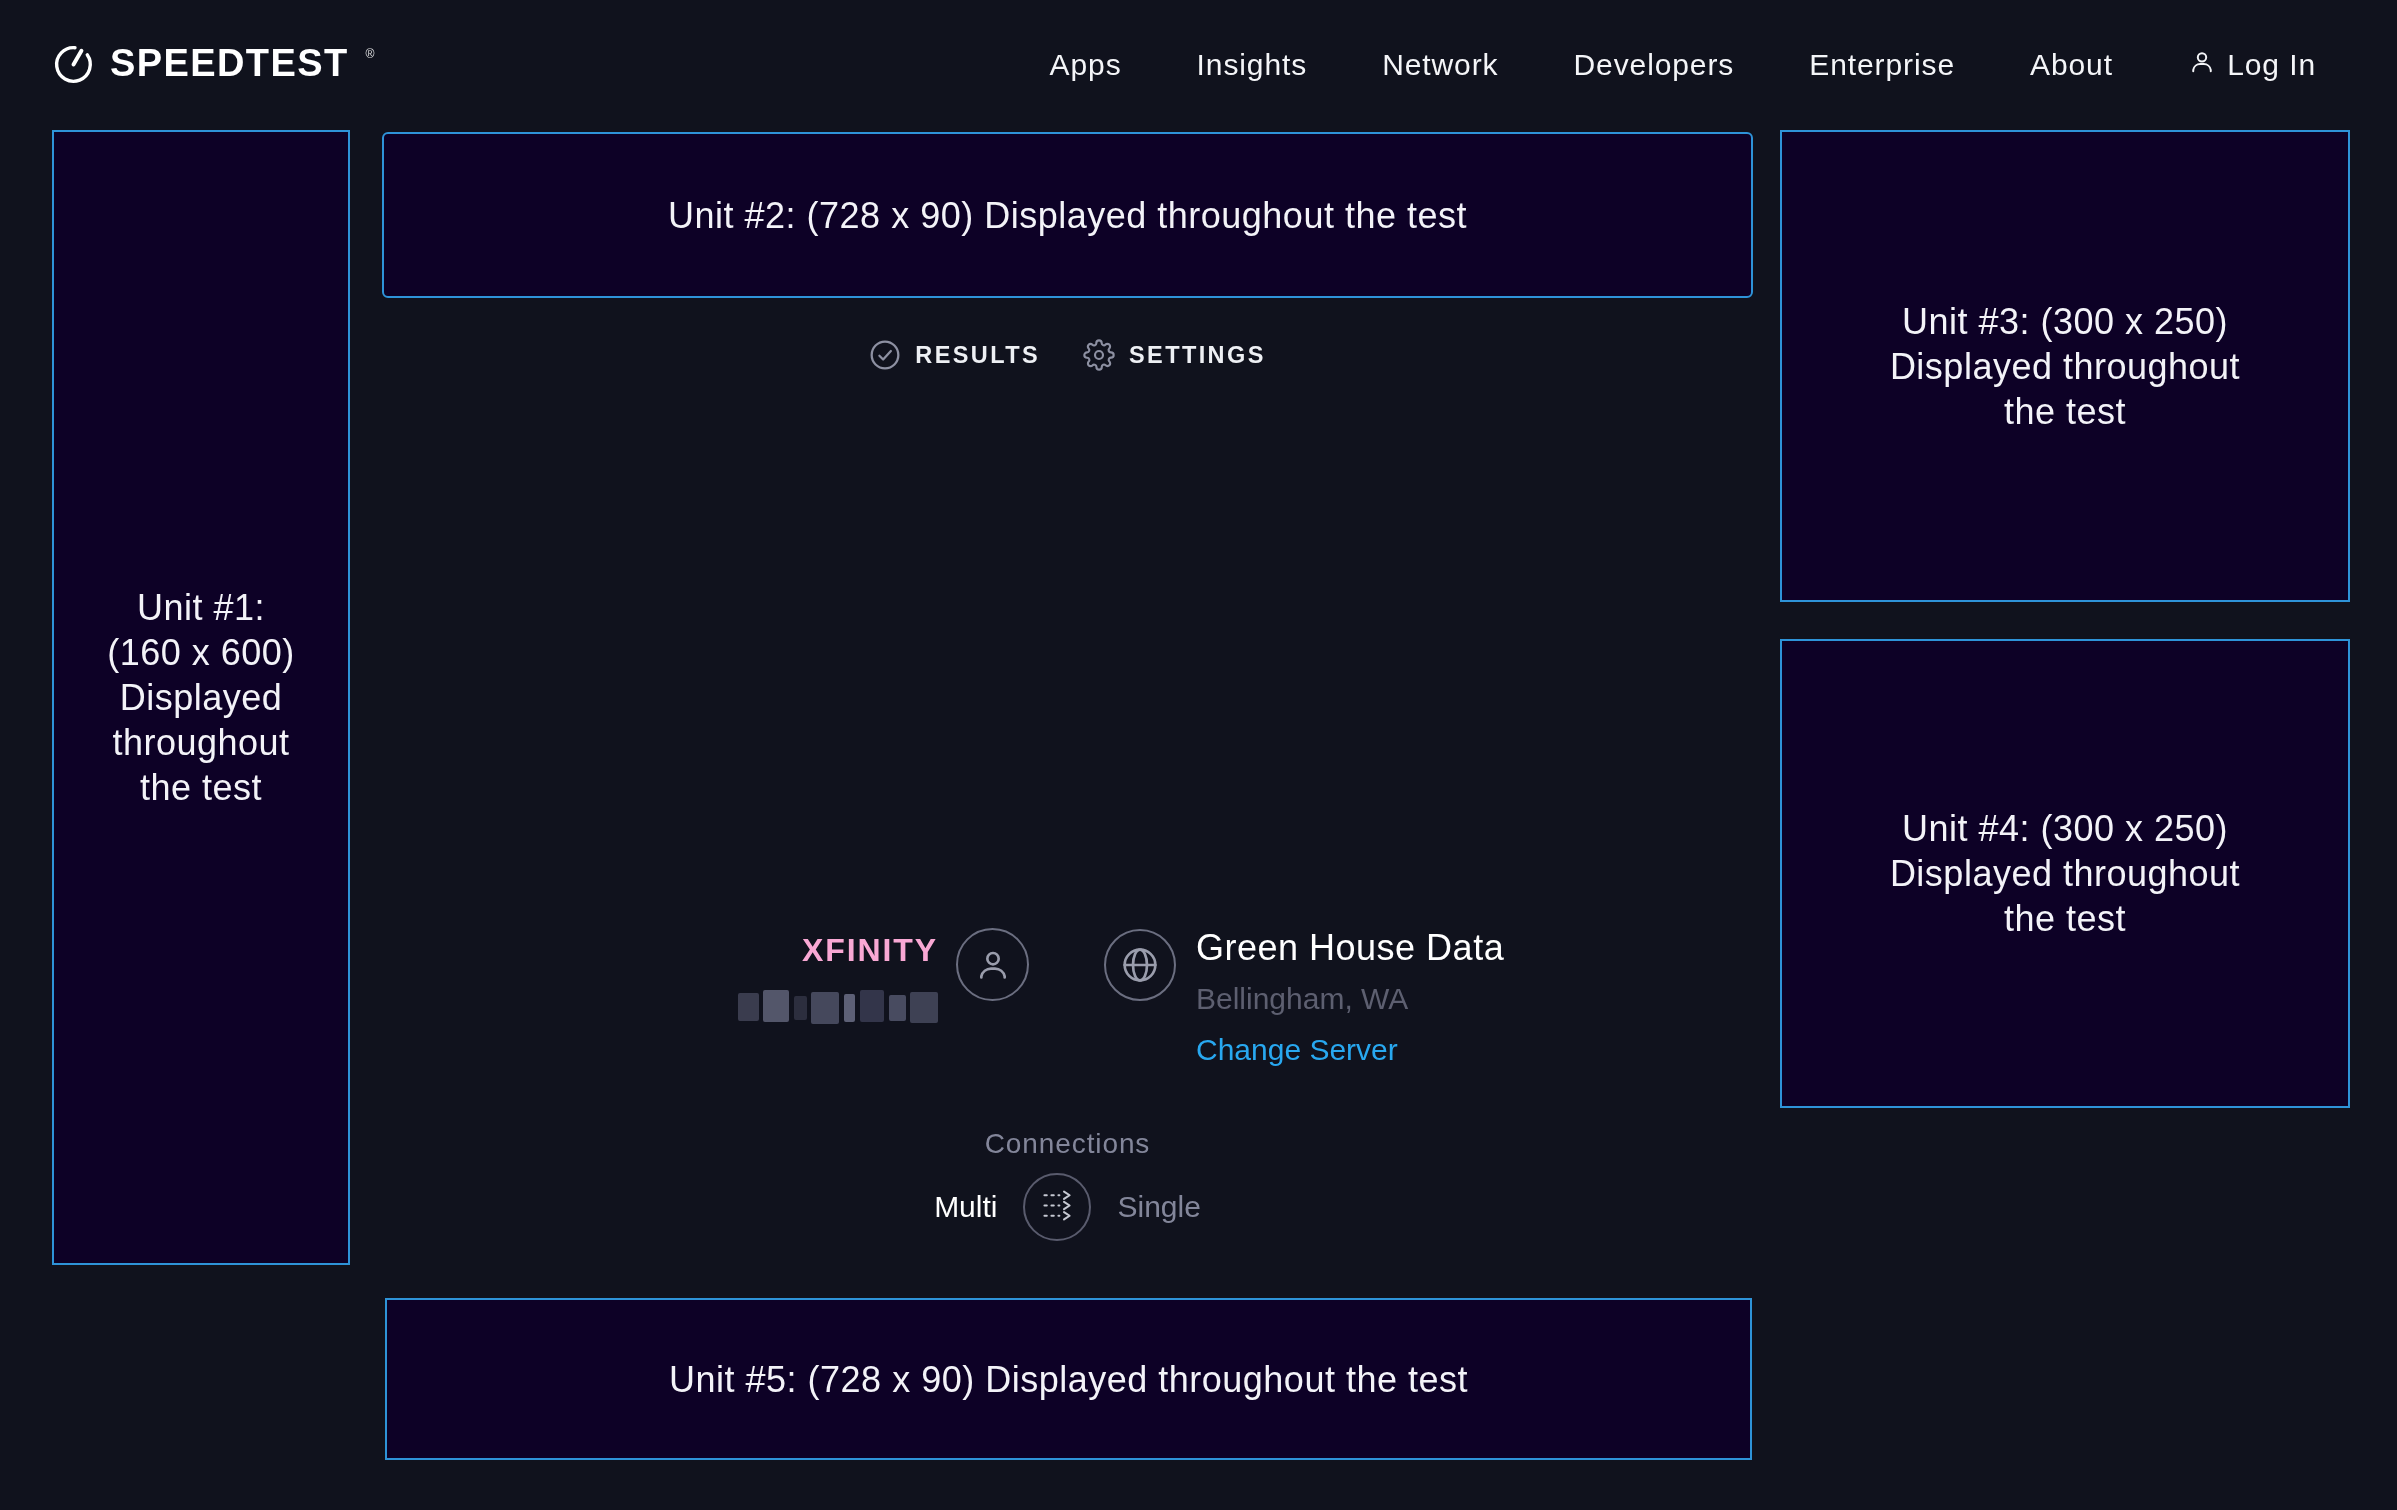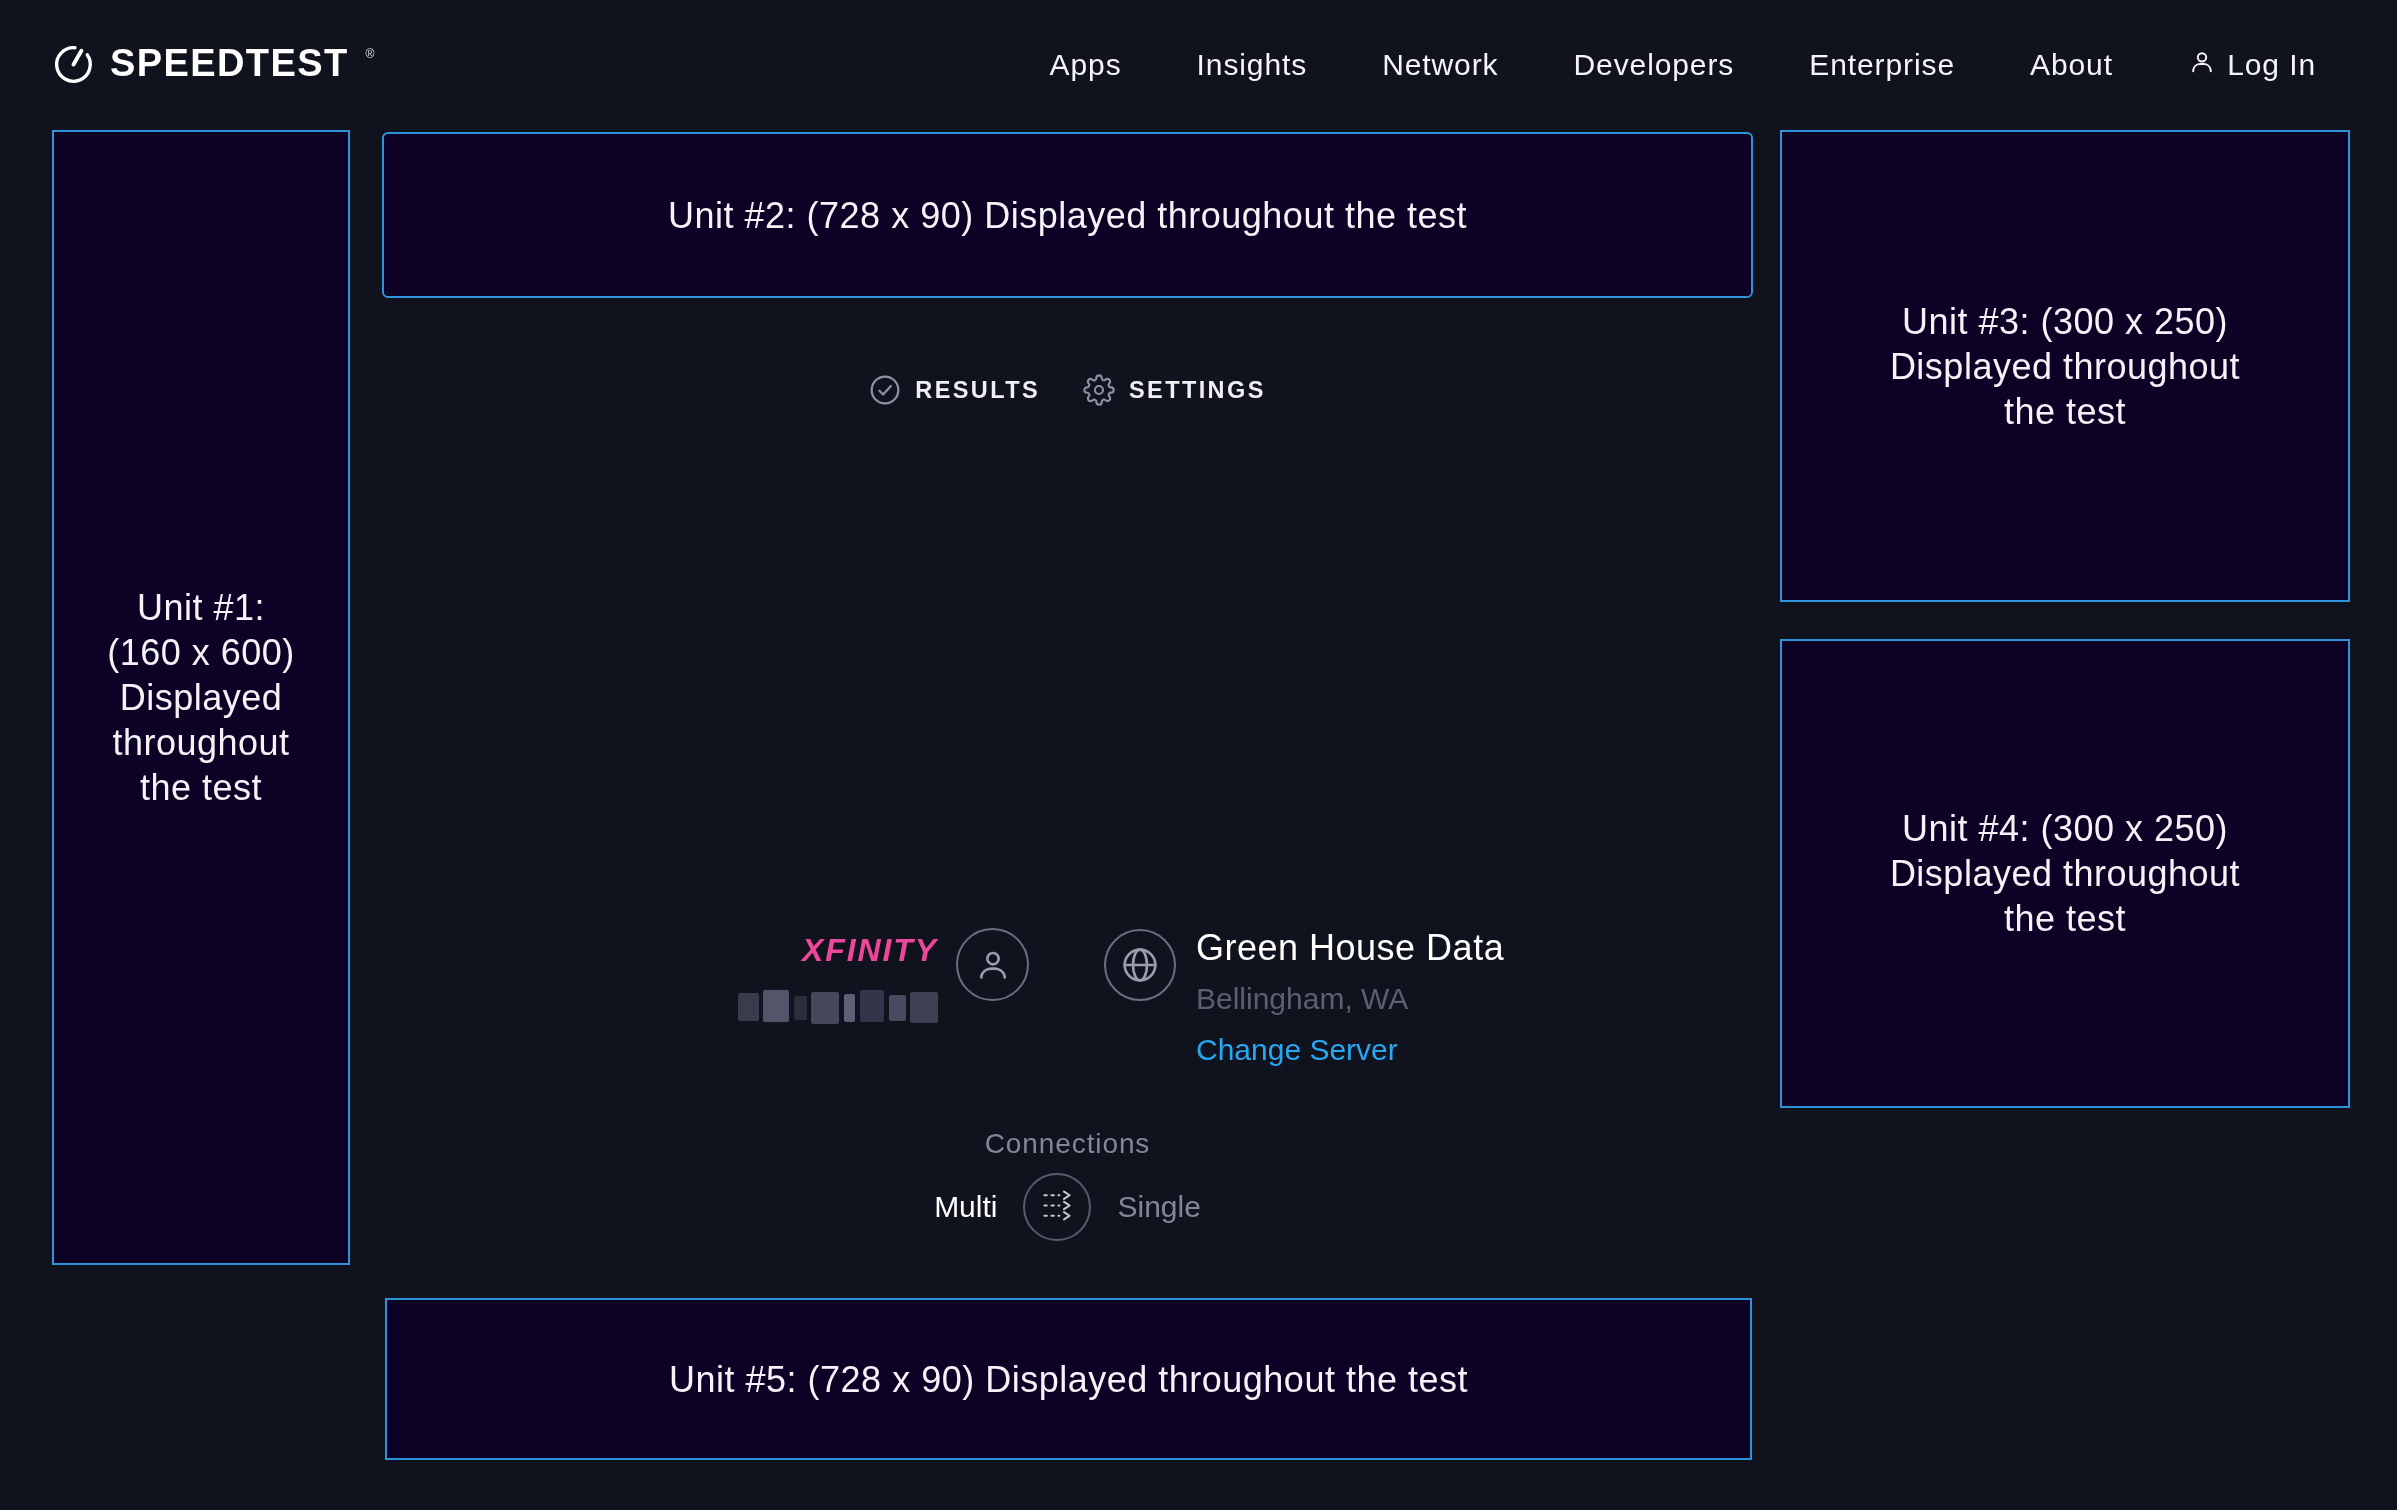--- a/index.html
+++ b/index.html
@@ -40,41 +40,41 @@
   #unit2 { left:382px; top:132px;  width:1371px; height:166px;border-radius:6px; }
   #unit3 { left:1780px;top:130px;  width:570px;  height:472px; }
   #unit4 { left:1780px;top:639px;  width:570px;  height:469px; }
   #unit5 { left:385px; top:1298px; width:1367px; height:162px; }
 
   
   .tabs {
     position:absolute; top:339px; left:382px; width:1371px;
     display:flex; justify-content:center; align-items:center; gap:43px;
   }
-  .tab { display:flex; align-items:center; gap:14px; cursor:pointer;margin-top:35px; }
+  .tab { display:flex; align-items:center; gap:14px; cursor:pointer; }
   .tab-label {
     color:#eef0f4; font-size:23.5px; font-weight:700; letter-spacing:2.4px;
   }
   .tab svg { display:block; }
 
   
   .go-wrap { position:absolute; left:877px; top:489px; width:377px; height:377px; cursor:pointer; }
   .go-wrap svg { position:absolute; inset:0; }
   .go-label {
     position:absolute; inset:0; display:flex; align-items:center; justify-content:center;
     color:#ffffff; font-size:73px; font-weight:700; letter-spacing:8.5px;
     padding-left:8.5px; 
   }
 
   
   .isp-block {
     position:absolute; left:659px; top:932px; width:279px;
     display:flex; flex-direction:column; align-items:flex-end; gap:21px;
   }
-  .isp-name { color:#ec4899; font-size:32px; font-weight:600; letter-spacing:1.9px;font-style:italic; }
+  .isp-name { color:#f9a8d4; font-size:32px; font-weight:600; letter-spacing:1.9px; }
   .redacted-ip { width:200px; height:34px; display:flex; gap:4.7px; align-items:flex-start; overflow:hidden; }
   .redacted-ip i { display:block; border-radius:1.9px; }
 
   .badge {
     position:absolute; border-radius:50%;
     border:2.8px solid #6b6e80; display:flex; align-items:center; justify-content:center;
     box-sizing:border-box;
   }
   #person-badge { left:956px; top:928px; width:73px; height:73px; }
   #globe-badge  { left:1104px; top:929px; width:72px; height:72px; }

